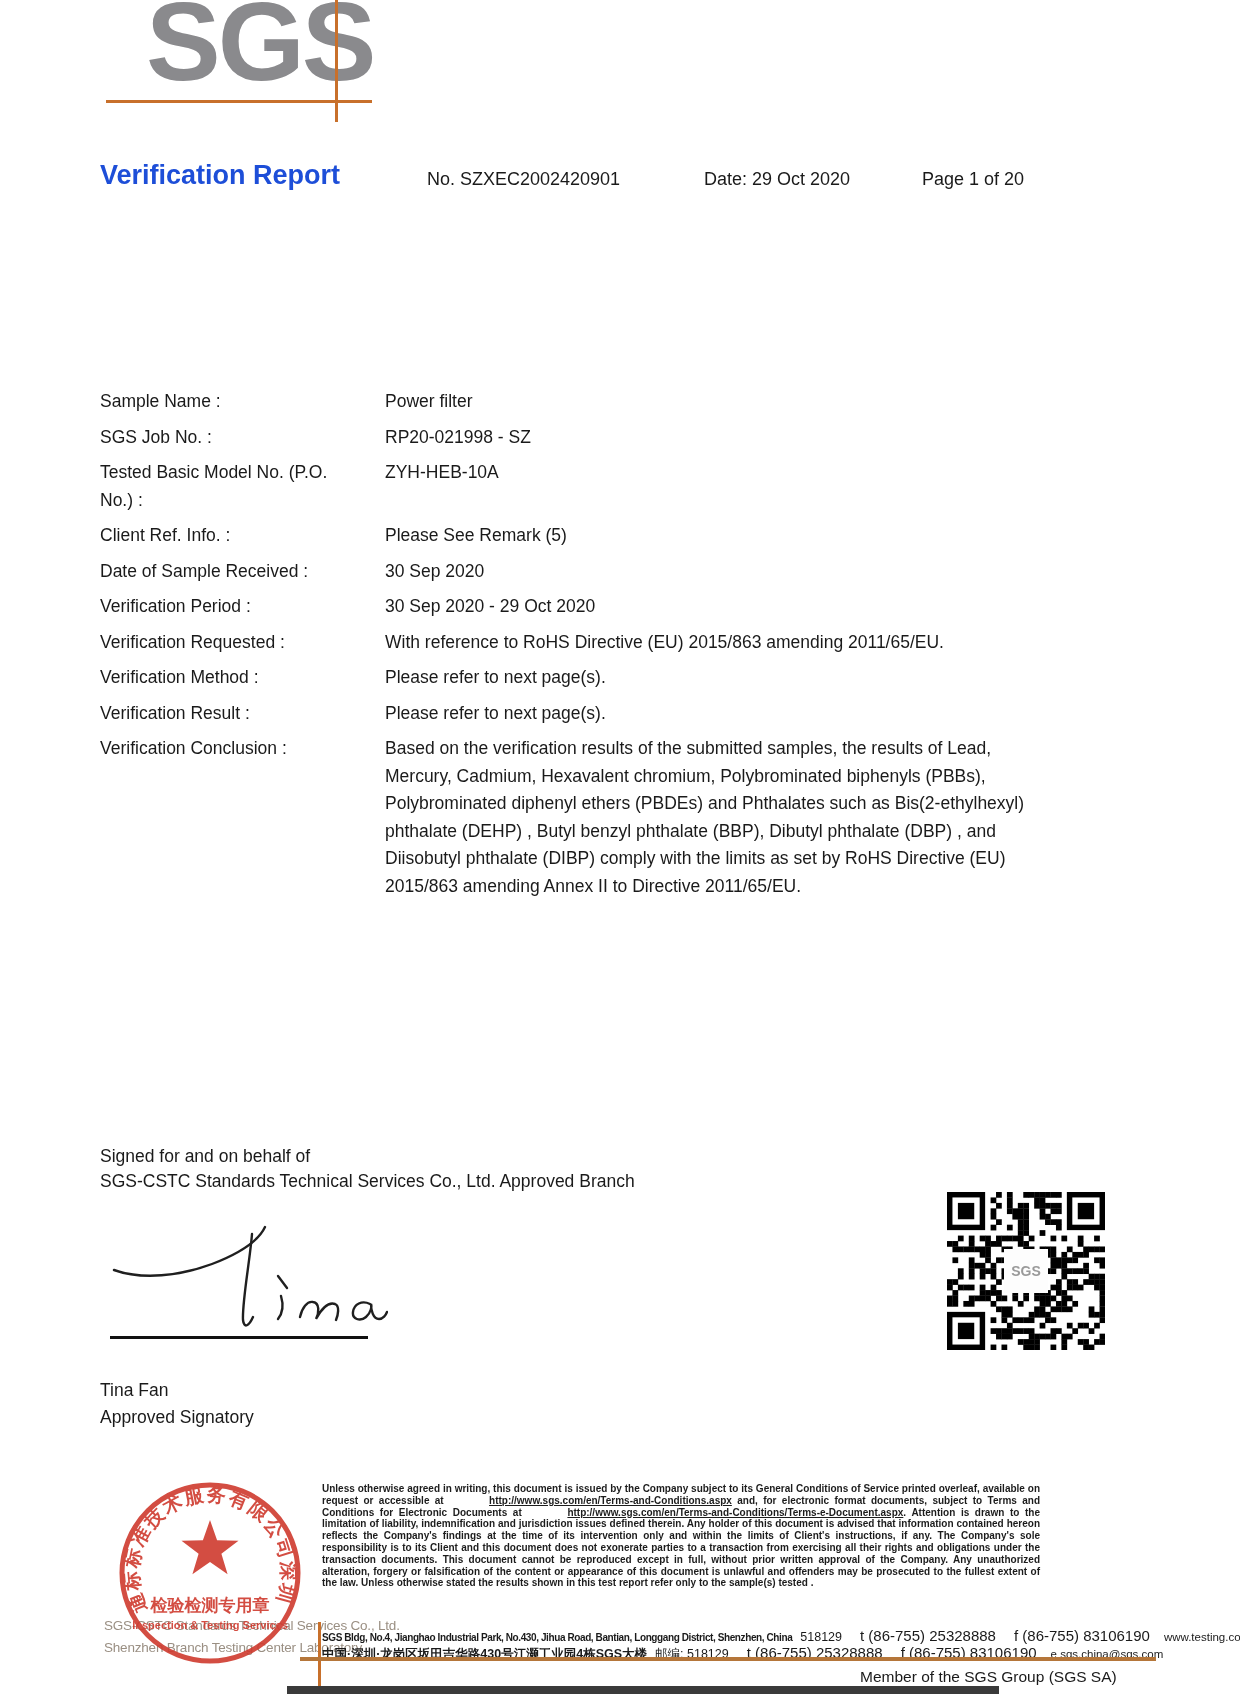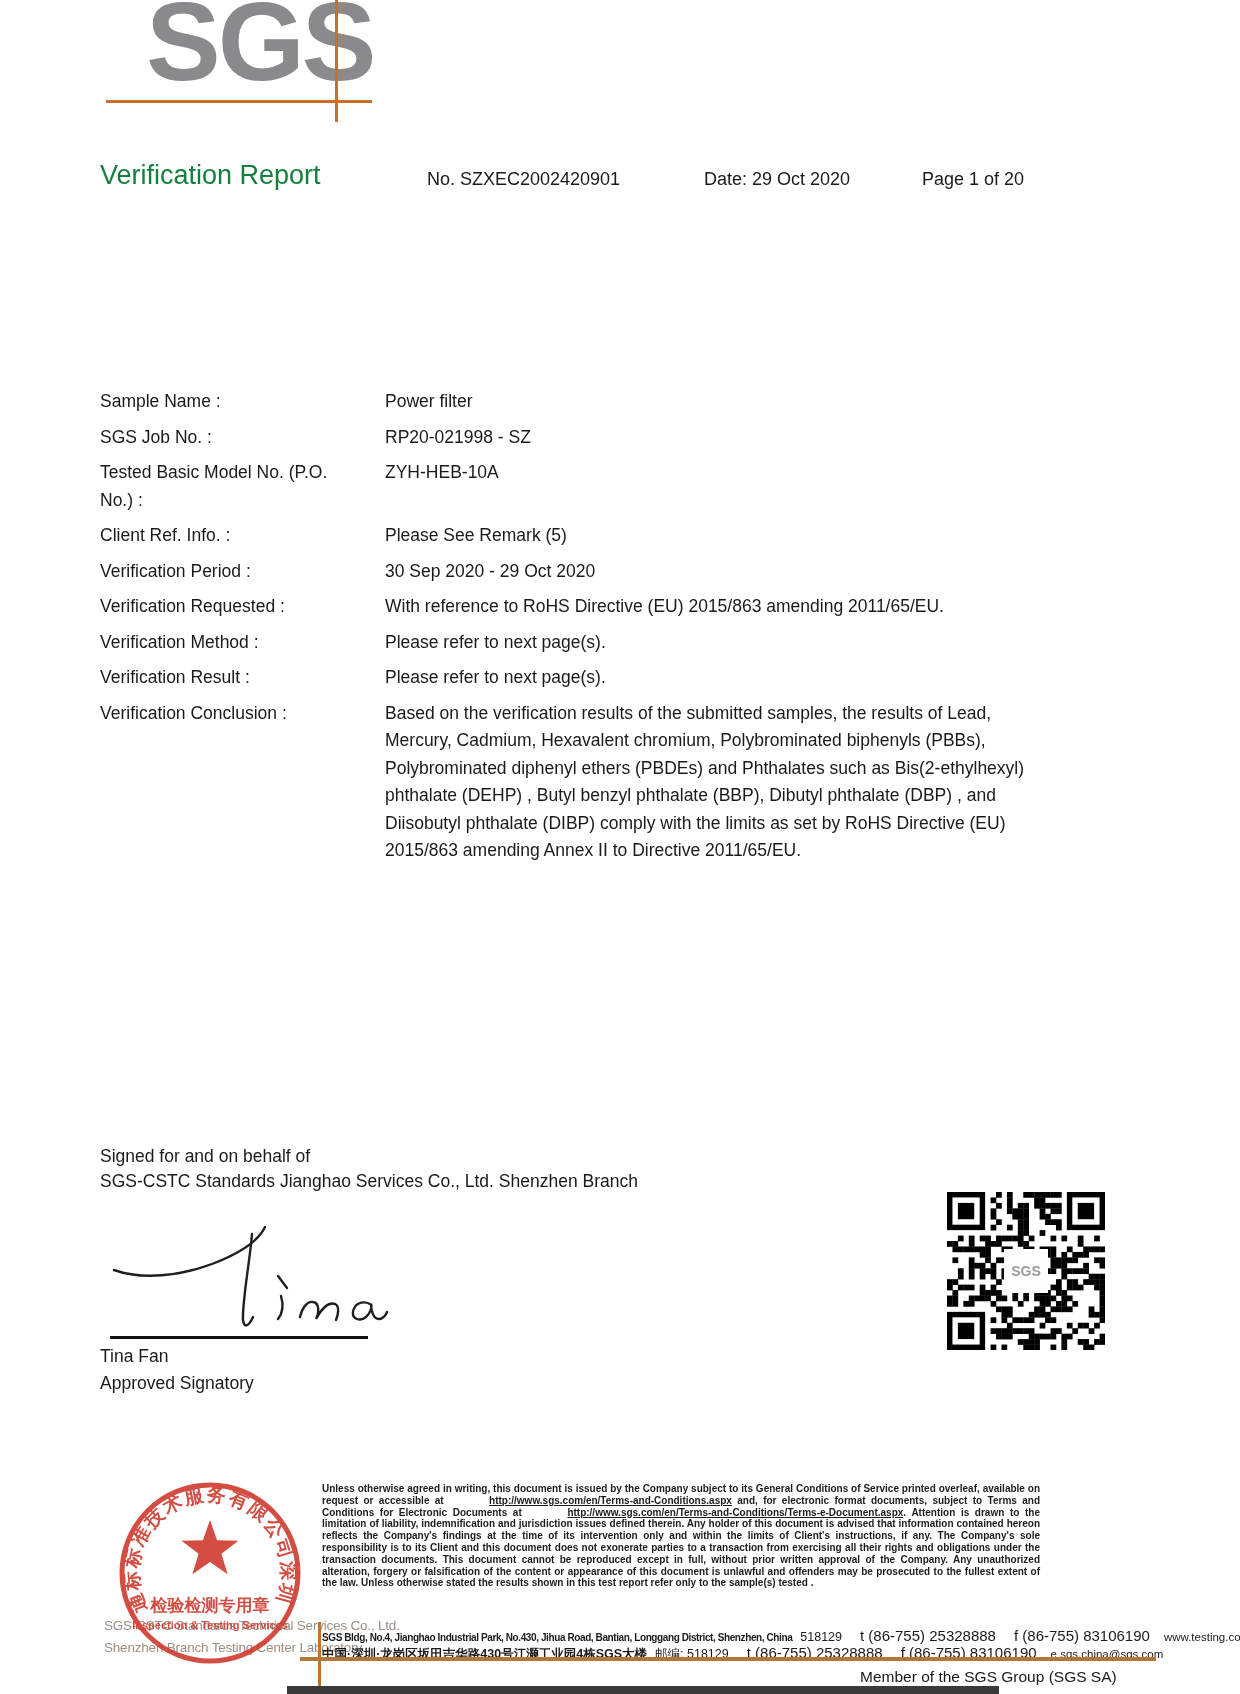--- a/index.html
+++ b/index.html
@@ -10,39 +10,39 @@
   }
   .abs{position:absolute;}
 
   
   .logo{left:146px; top:-14px; font-size:112px; font-weight:bold; color:#8a8a8d;
         letter-spacing:-3px; line-height:1;}
   .vline{left:335px; top:0; width:3px; height:122px; background:#c8702b;}
   .hline{left:106px; top:100px; width:266px; height:3px; background:#c8702b;}
 
   
-  .report-title{left:100px; top:160px; font-size:27px; font-weight:normal; color:#15803d;}
+  .report-title{left:100px; top:160px; font-size:27px; font-weight:bold; color:#1d4ed8;}
   .hdr{font-size:18px; top:169px; color:#1a1a1a;}
   .hdr-no{left:427px;} .hdr-date{left:704px;} .hdr-page{left:922px;}
 
   
   .client{left:100px; top:222px; font-size:17px; line-height:30px; letter-spacing:-0.2px;}
   .client div{white-space:pre;}
 
   
   .details{left:100px; top:388px; width:960px;}
   .drow{display:flex; margin-bottom:8px; font-size:17.5px; line-height:27.5px;}
   .dlabel{flex:0 0 285px; white-space:pre-line;}
   .dvalue{flex:1; max-width:680px;}
 
   
   .signedfor{left:100px; top:1144px; font-size:17.5px; line-height:25px;}
   .sig-svg{left:108px; top:1220px;}
   .sig-rule{left:110px; top:1336px; width:258px; height:3px; background:#111;}
-  .signer{left:100px; top:1343px; font-size:17.5px; line-height:27px;}
+  .signer{left:100px; top:1377px; font-size:17.5px; line-height:27px;}
 
   
   .qr{left:947px; top:1192px; width:158px; height:158px;}
   .qr svg{display:block;}
 
   
   .co-line{left:104px; font-size:13.5px; color:#9a8f83; letter-spacing:-0.2px; white-space:nowrap;}
   .co1{top:1618px;} .co2{top:1640px;}
   .stamp{left:115px; top:1478px; opacity:0.9;}
 
@@ -96,20 +96,24 @@
       <div class="dlabel">Tested Basic Model No. (P.O.
 No.) :</div>
       <div class="dvalue">ZYH-HEB-10A</div>
     </div>
 
     <div class="drow">
       <div class="dlabel">Client Ref. Info. :</div>
       <div class="dvalue">Please See Remark (5)</div>
     </div>
 
+    <div class="drow">
+      <div class="dlabel">Date of Sample Received :</div>
+      <div class="dvalue">30 Sep 2020</div>
+    </div>
 
     <div class="drow">
       <div class="dlabel">Verification Period :</div>
       <div class="dvalue">30 Sep 2020 - 29 Oct 2020</div>
     </div>
 
     <div class="drow">
       <div class="dlabel">Verification Requested :</div>
       <div class="dvalue">With reference to RoHS Directive (EU) 2015/863 amending 2011/65/EU.</div>
     </div>
@@ -125,21 +129,21 @@
     </div>
 
     <div class="drow">
       <div class="dlabel">Verification Conclusion :</div>
       <div class="dvalue">Based on the verification results of the submitted samples, the results of Lead, Mercury, Cadmium, Hexavalent chromium, Polybrominated biphenyls (PBBs), Polybrominated diphenyl ethers (PBDEs) and Phthalates such as Bis(2-ethylhexyl) phthalate (DEHP) , Butyl benzyl phthalate (BBP), Dibutyl phthalate (DBP) , and Diisobutyl phthalate (DIBP) comply with the limits as set by RoHS Directive (EU) 2015/863 amending Annex II to Directive 2011/65/EU.</div>
     </div>
   </div>
 
   <div class="abs signedfor">
     <div>Signed for and on behalf of</div>
-    <div>SGS-CSTC Standards Jianghao Services Co., Ltd. Shenzhen Branch</div>
+    <div>SGS-CSTC Standards Technical Services Co., Ltd. Approved Branch</div>
   </div>
 
   <svg class="abs sig-svg" width="280" height="112" viewBox="0 0 280 112">
     <g fill="none" stroke="#1f1f1f" stroke-width="2.4" stroke-linecap="round">
       <path d="M6,50 C34,60 72,56 104,44 C130,34 150,22 157,7"></path>
       <path d="M144,14 C142,40 134,82 135,100 C136,109 141,106 145,97"></path>
       <path d="M170,56 L179,68"></path>
       <path d="M173,76 C176,86 174,94 170,99"></path>
       <path d="M192,97 C194,88 199,81 205,82 C212,83 211,93 208,99 C214,88 221,82 227,84 C232,86 230,95 228,100"></path>
       <path d="M262,84 C254,80 246,84 245,92 C244,99 252,102 258,97 C263,93 264,86 263,84 C263,90 265,99 271,99 C275,99 278,95 279,92"></path>

